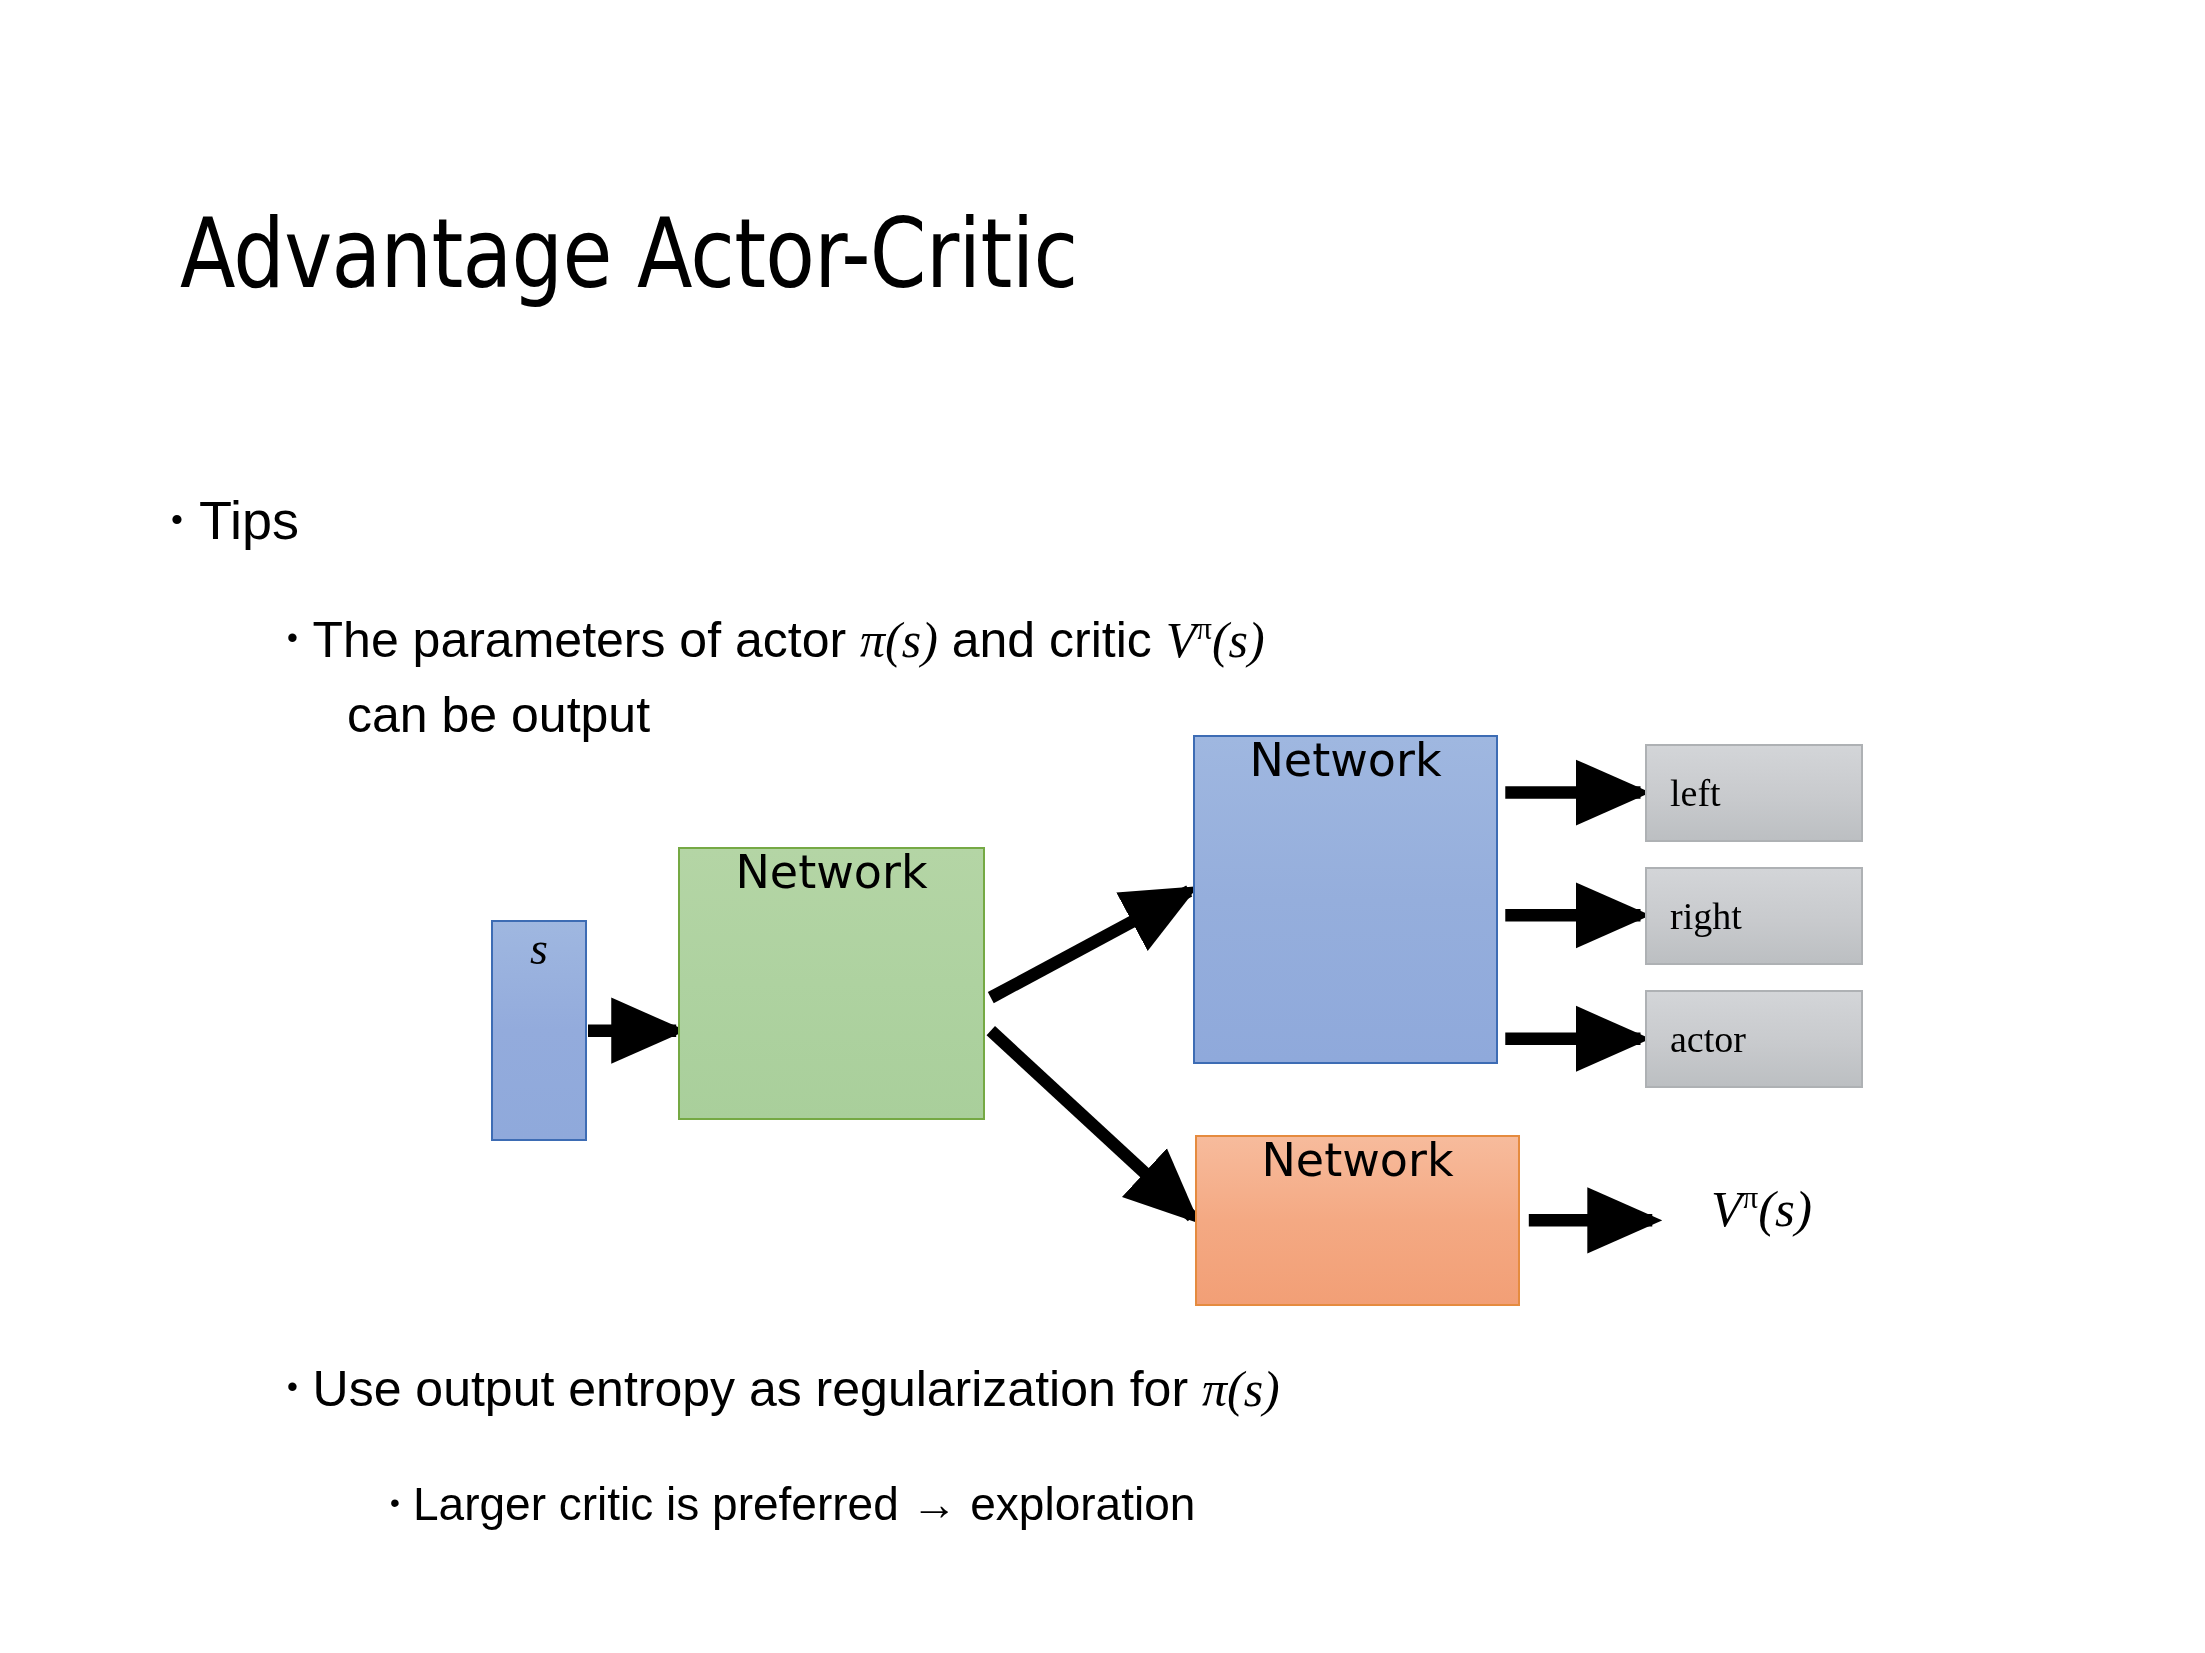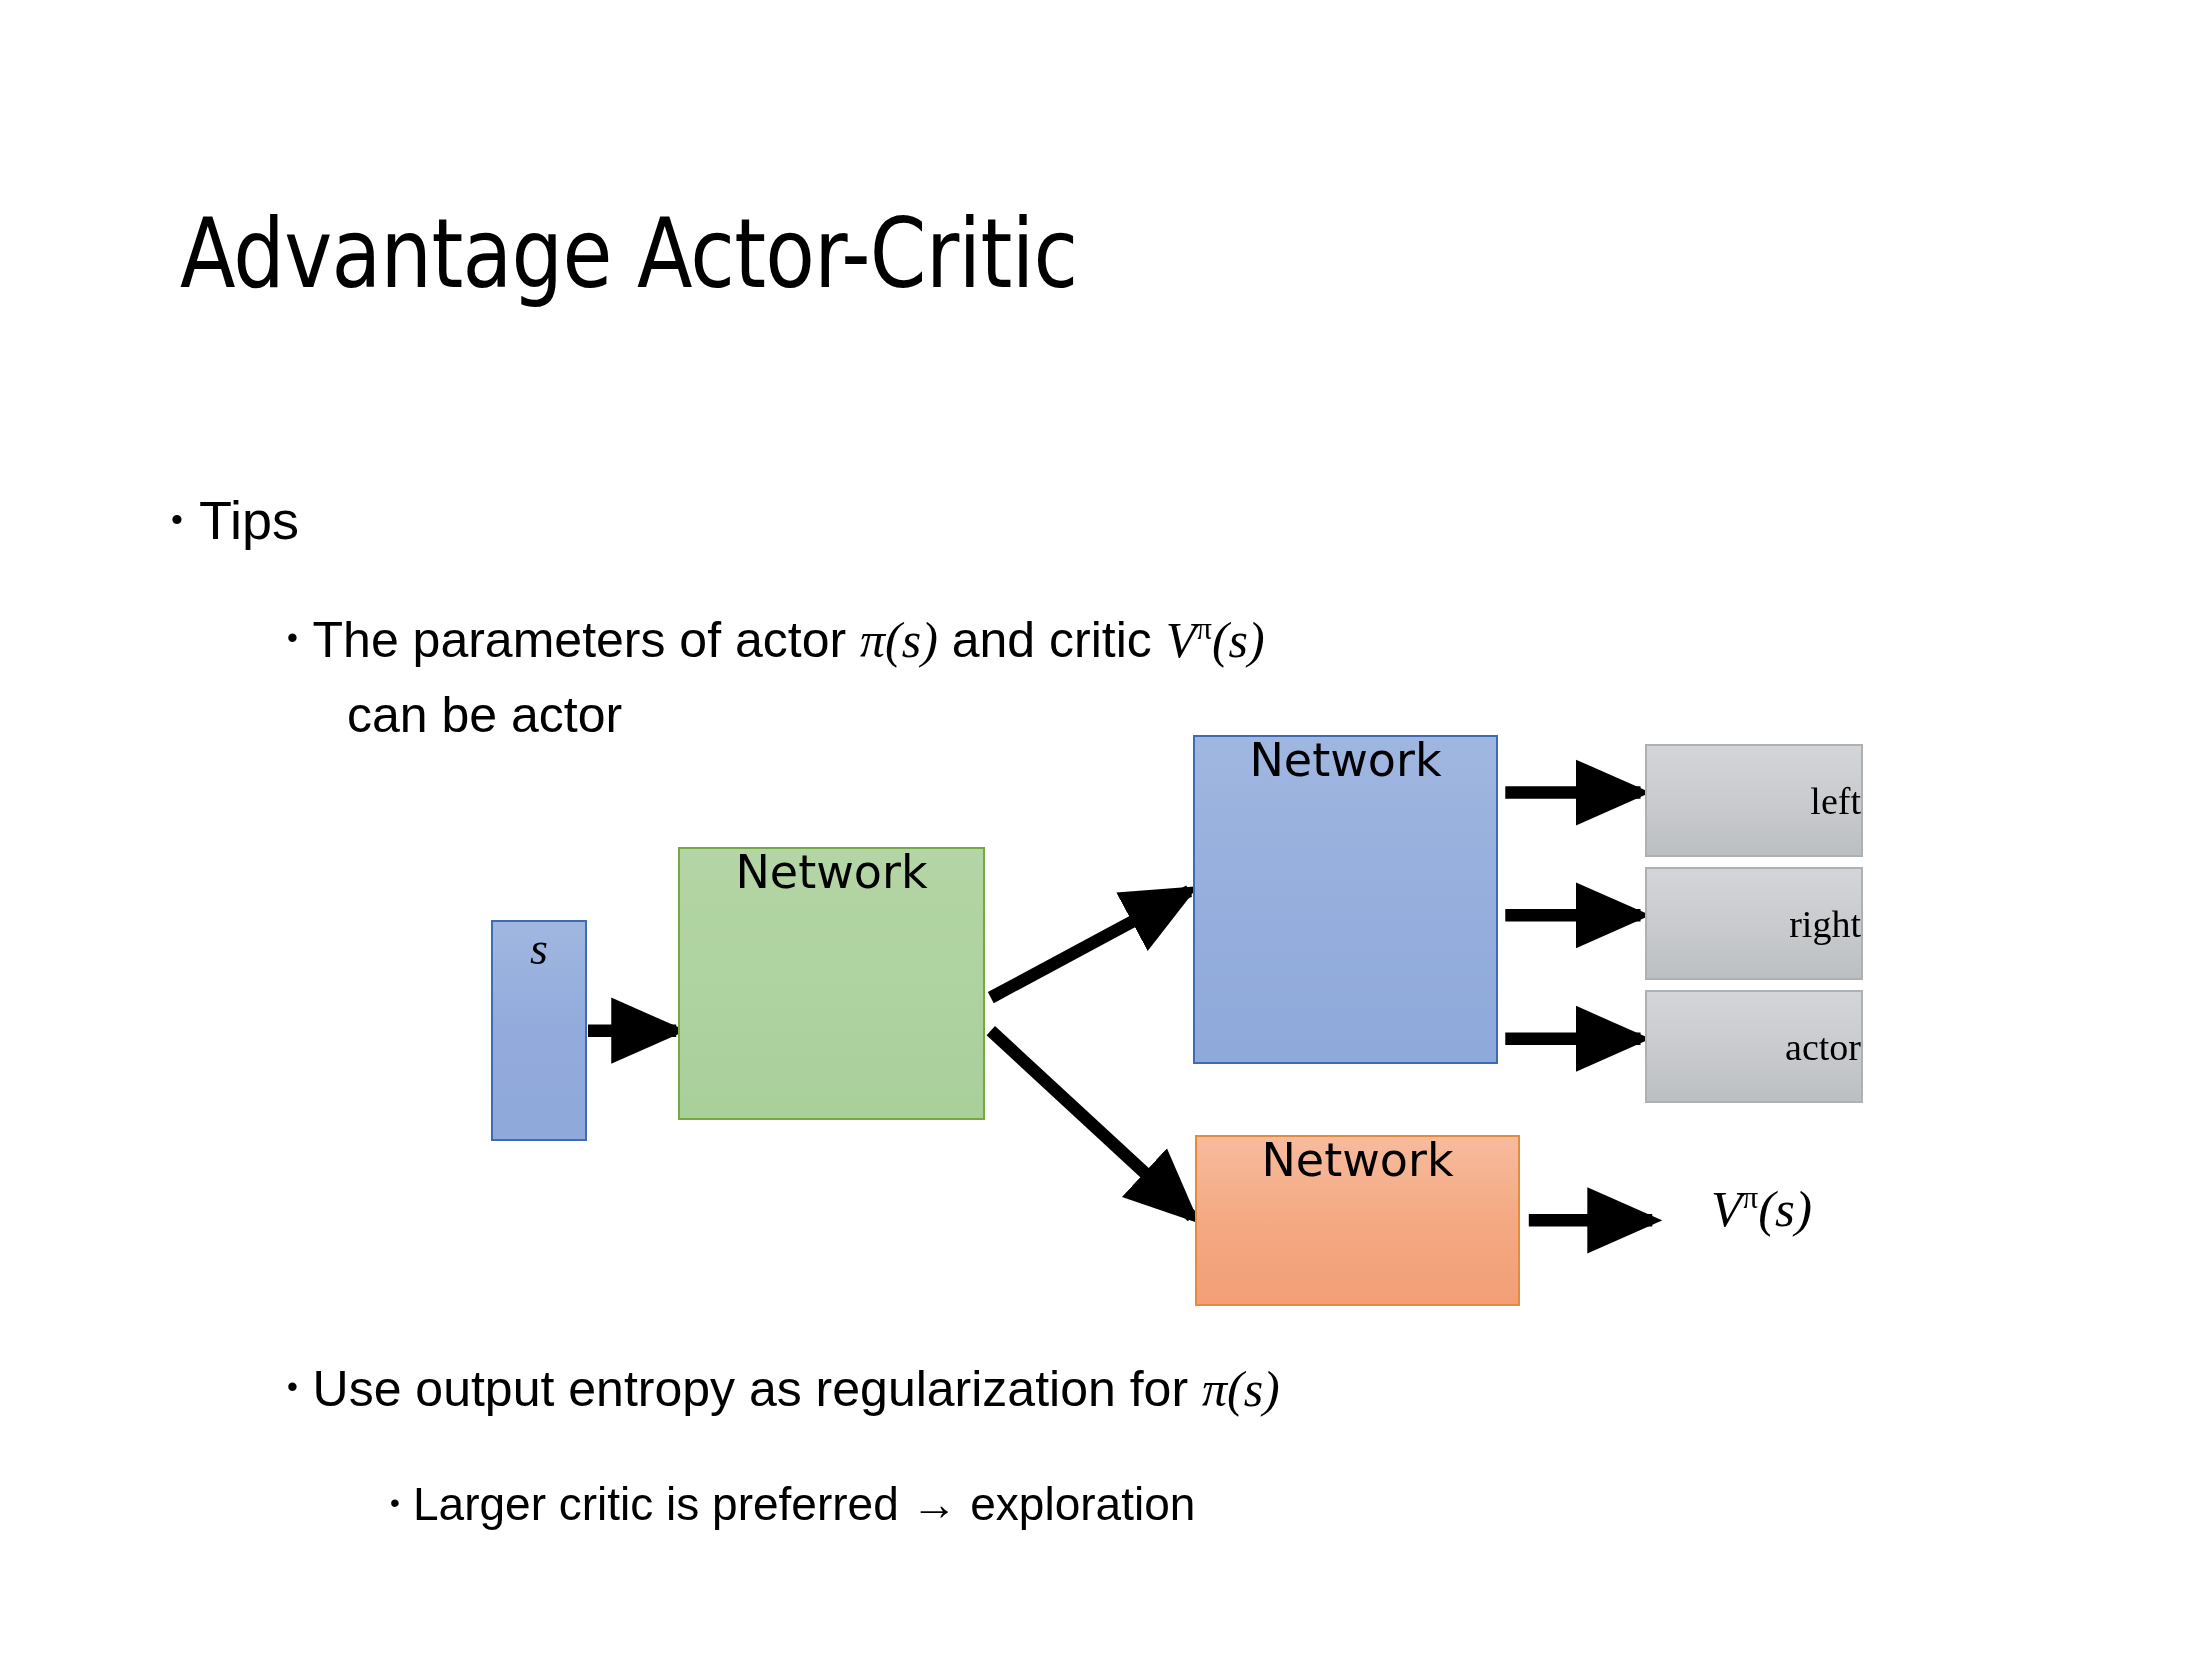--- a/index.html
+++ b/index.html
@@ -121,27 +121,28 @@
     left: 1195px; top: 1093px; width: 325px; height: 171px;
     background: linear-gradient(to bottom, #f7bb9c 0%, #f4a983 50%, #f29f76 100%);
     border: 2.2px solid #e58b3f;
   }
 
   .out-box {
     position: absolute;
     box-sizing: border-box;
     display: flex;
     align-items: center;
-    justify-content: flex-end;
+    justify-content: flex-start;
     left: 1645px;
     width: 218px;
-    height: 113px;
+    height: 98px;
     background: linear-gradient(to bottom, #d3d5d8 0%, #c8cacd 55%, #bcbfc2 100%);
     border: 2.2px solid #aeb1b4;
     pointer-events: auto;
+    padding-left: 23px;
   }
   .out-label {
     font-family: "Liberation Serif", "DejaVu Serif", serif;
     font-size: 38px;
     color: #000000;
     line-height: 1;
   }
   #out-left  { top: 702px; }
   #out-right { top: 825px; }
   #out-fire  { top: 948px; }
@@ -175,21 +176,21 @@
   </div>
 
   <div class="bullet-row lvl2" style="left:287px; top:570px;">
     <span class="dot d2">•</span>
     <span class="btext">
       <span>The parameters of actor </span><span class="math">π(s)</span><span>  and critic </span><span class="math"><span>V</span><span class="sup">π</span><span>(s)</span></span>
     </span>
   </div>
 
   <div class="bullet-row lvl2" style="left:347px; top:645px;">
-    <span class="btext">can be actor</span>
+    <span class="btext">can be output</span>
   </div>
 
   <div class="bullet-row lvl2" style="left:287px; top:1319px;">
     <span class="dot d2">•</span>
     <span class="btext">
       <span>Use output entropy as regularization for </span><span class="math">π(s)</span>
     </span>
   </div>
 
   <div class="bullet-row lvl3" style="left:390px; top:1437px;">

